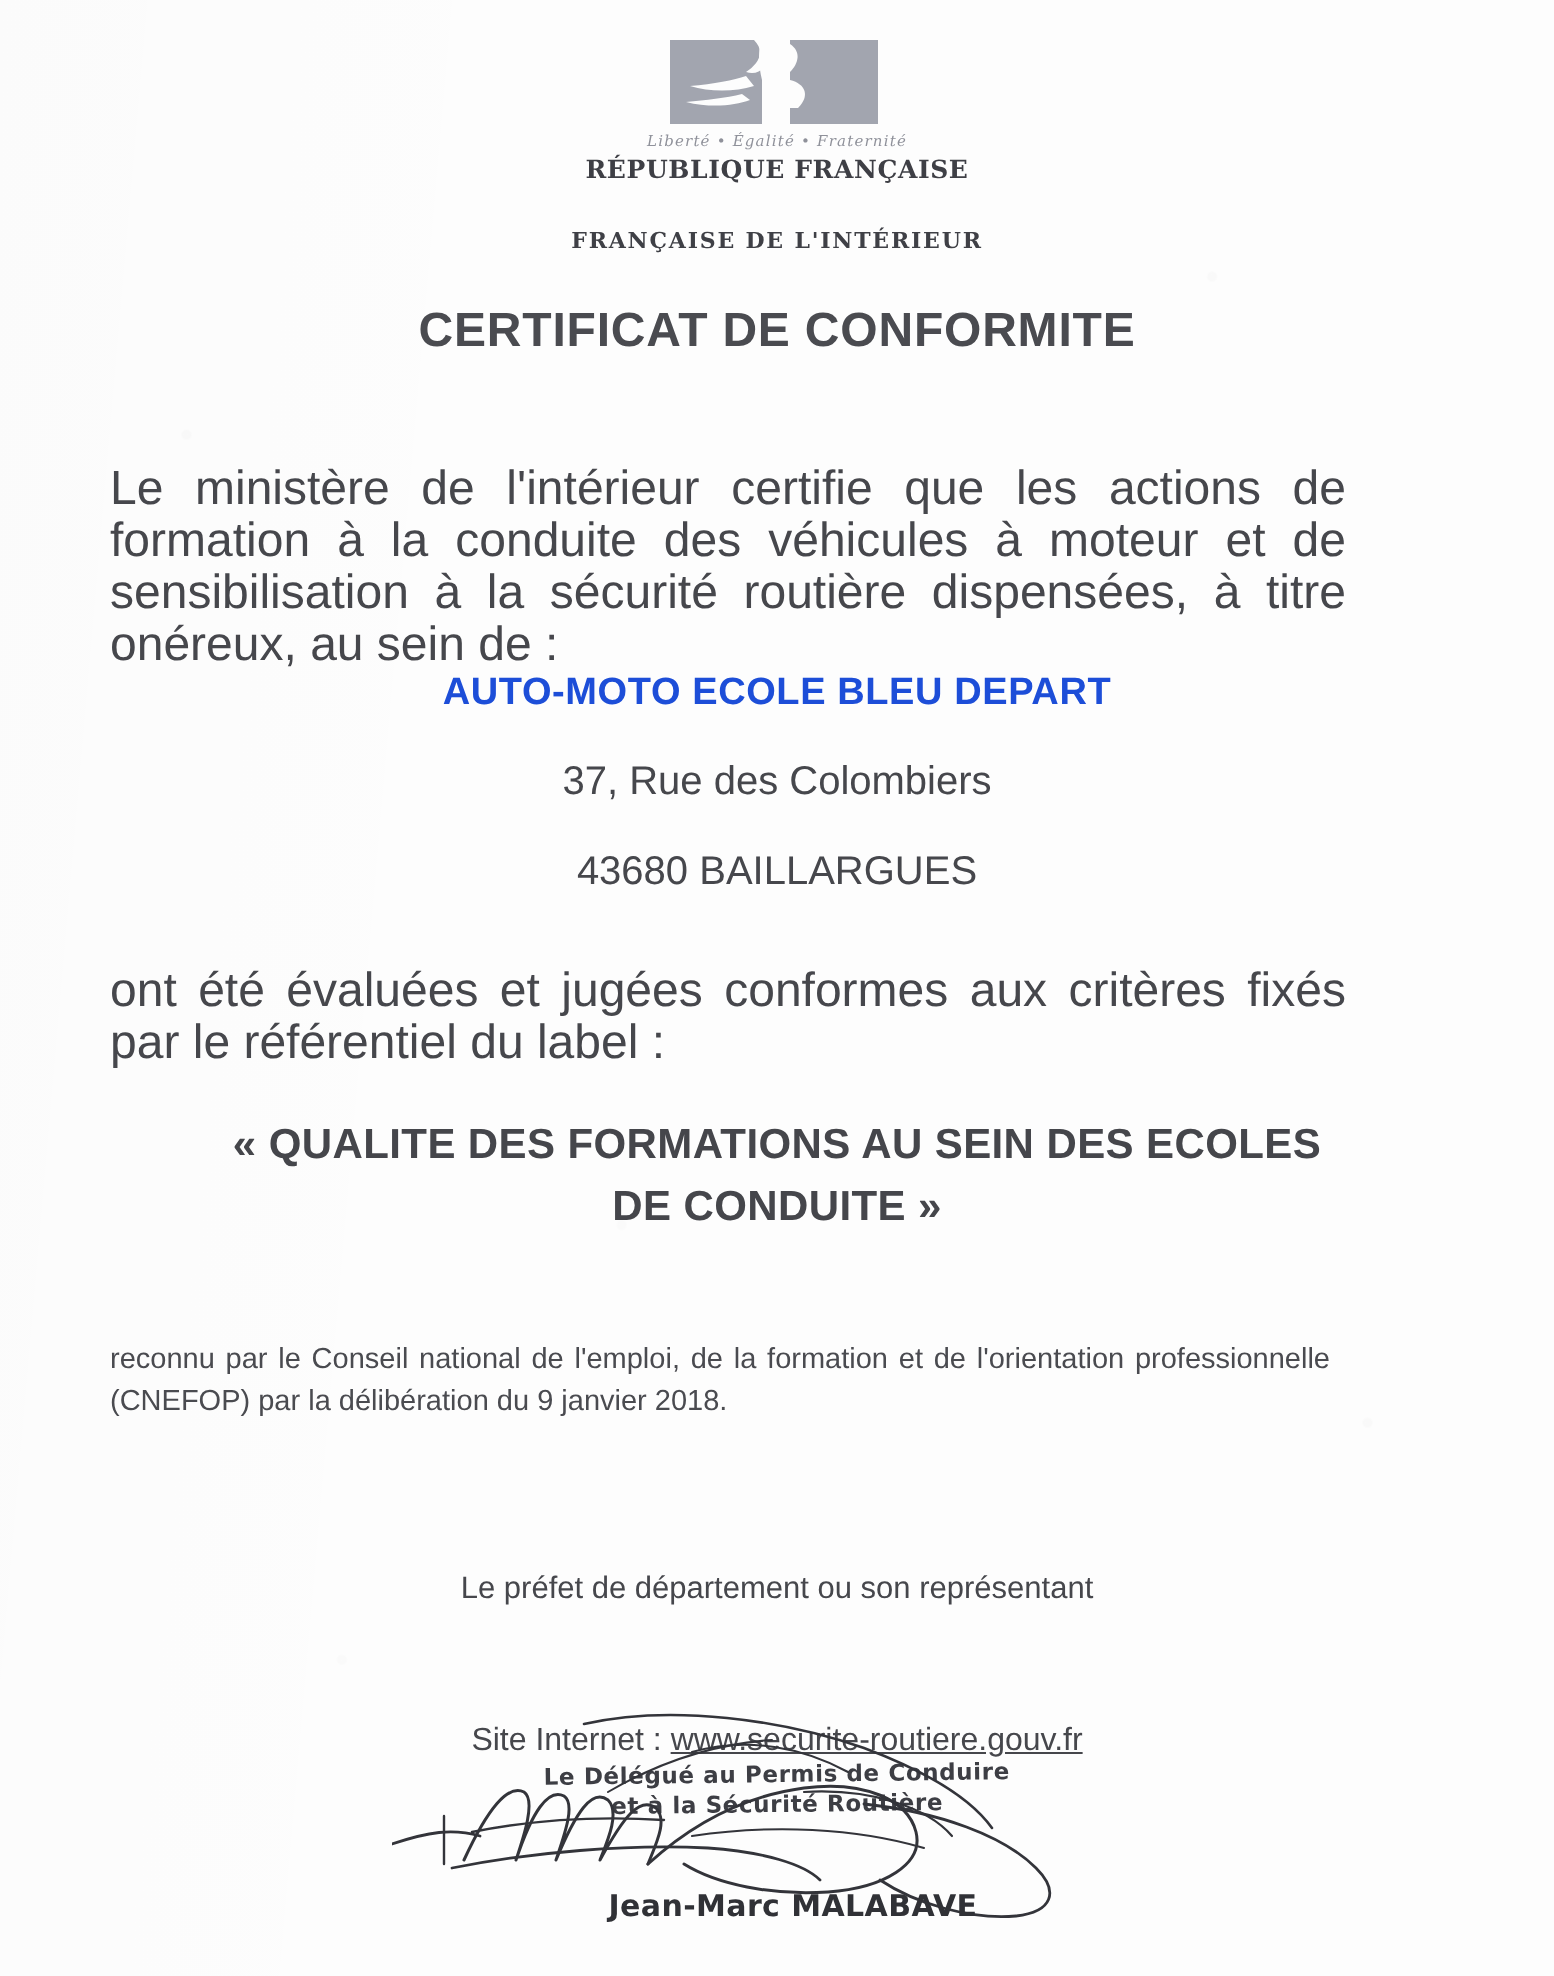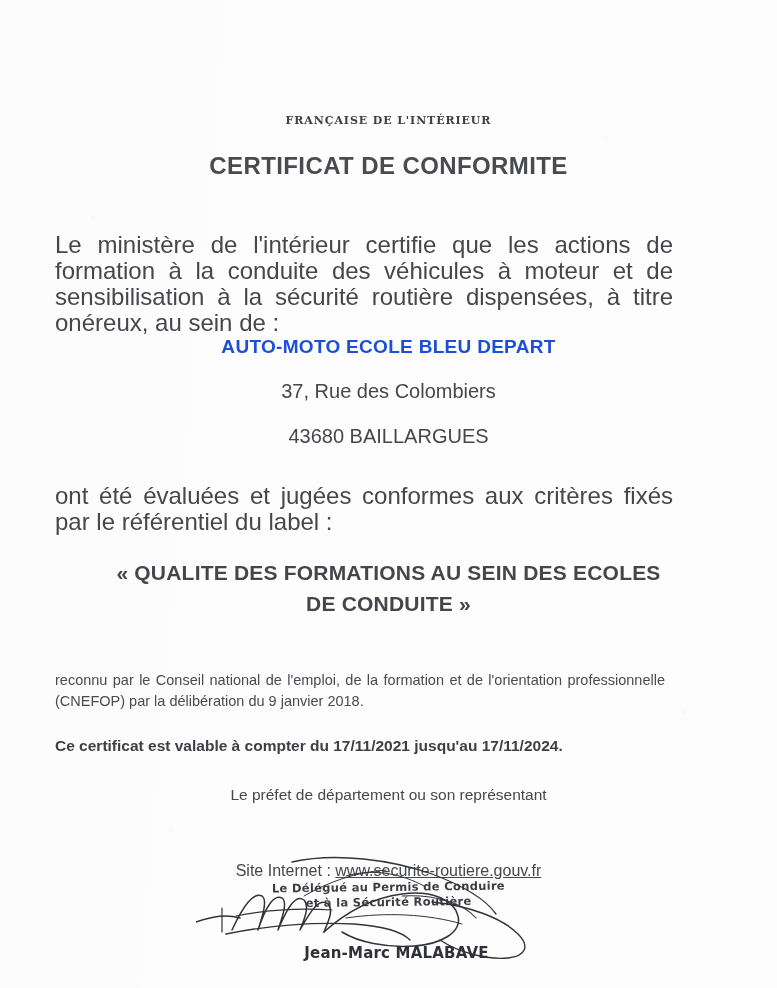--- a/index.html
+++ b/index.html
@@ -217,20 +217,34 @@
     color: #303136;
   }
 </style>
 </head>
 <body>
 
 <div class="page">
 
   <div class="scan-noise"></div>
 
+  <div class="emblem-block">
+    <svg class="marianne" viewBox="0 0 112 46">
+      <path d="M2 2 H48 V44 H2 Z" fill="#a2a5af"></path>
+      <path d="M62 2 H106 V44 H62 Z" fill="#a2a5af"></path>
+      <path d="M44 2 C50 8, 46 14, 40 18 C46 20, 50 16, 52 10 L52 2 Z" fill="#fdfdfd"></path>
+      <path d="M40 20 C34 22, 24 24, 12 25 C22 28, 34 28, 44 25 Z" fill="#fdfdfd"></path>
+      <path d="M38 29 C30 31, 20 32, 10 33 C22 36, 34 35, 42 32 Z" fill="#fdfdfd"></path>
+      <path d="M62 4 C68 8, 66 14, 62 18 Z" fill="#fdfdfd"></path>
+      <path d="M62 22 C70 24, 72 30, 66 36 L62 36 Z" fill="#fdfdfd"></path>
+      <path d="M50 2 C56 10, 54 22, 58 30 C60 36, 58 42, 54 44 L48 44 C52 38, 52 30, 48 22 C46 14, 46 6, 48 2 Z" fill="#fdfdfd"></path>
+    </svg>
+    <div class="motto">Liberté • Égalité • Fraternité</div>
+    <div class="republique">RÉPUBLIQUE FRANÇAISE</div>
+  </div>
 
   <div class="ministere">FRANÇAISE DE L'INTÉRIEUR</div>
 
   <div class="doc-title">CERTIFICAT DE CONFORMITE</div>
 
   <div class="body-col para para-1">Le ministère de l'intérieur certifie que les actions de formation à la conduite des véhicules à moteur et de sensibilisation à la sécurité routière dispensées, à titre onéreux, au sein de :</div>
 
   <div class="recipient">
     <div class="name">AUTO-MOTO ECOLE BLEU DEPART</div>
     <div class="addr">37, Rue des Colombiers</div>
@@ -239,21 +253,20 @@
 
   <div class="body-col para para-2">ont été évaluées et jugées conformes aux critères fixés par le référentiel du label :</div>
 
   <div class="label-quote">
     <div>« QUALITE DES FORMATIONS AU SEIN DES ECOLES</div>
     <div>DE CONDUITE »</div>
   </div>
 
   <div class="para-small">reconnu par le Conseil national de l'emploi, de la formation et de l'orientation professionnelle (CNEFOP) par la délibération du 9 janvier 2018.</div>
 
-  <div class="validity">Ce certificat est valable à compter du 17/11/2021 jusqu'au 17/11/2024.</div>
 
   <div class="prefet">Le préfet de département ou son représentant</div>
 
   <div class="site-line">
     <span>Site Internet :</span>
     <span class="url">www.securite-routiere.gouv.fr</span>
   </div>
 
   <div class="stamp">
     <div>Le Délégué au Permis de Conduire</div>

